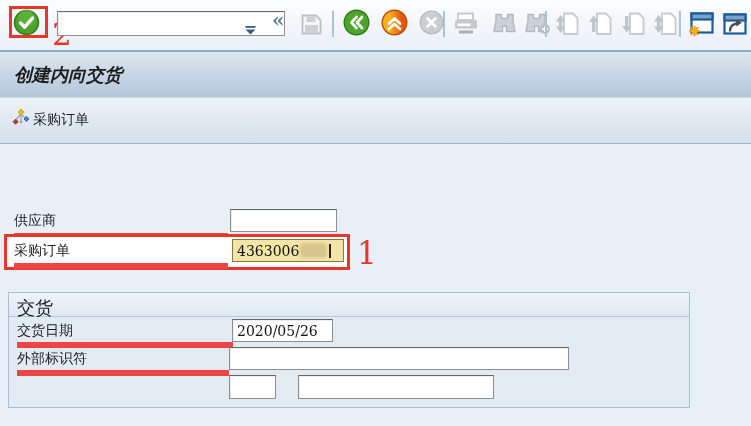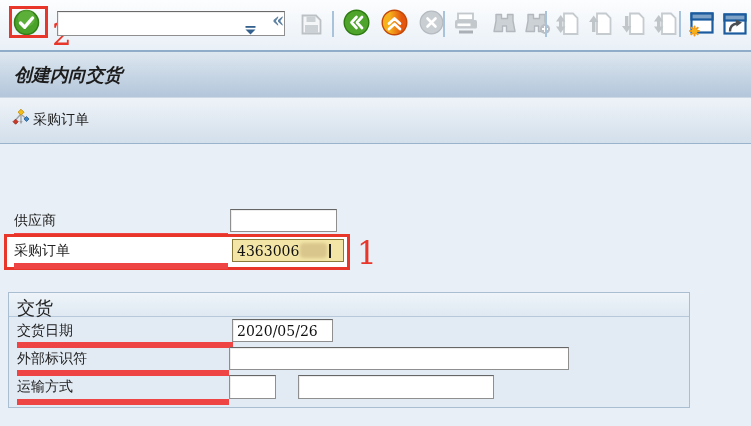--- a/index.html
+++ b/index.html
@@ -305,17 +305,16 @@
     <div class="group-head">
       <span>交货</span>
     </div>
 
     <span class="abs lbl lbl-line" style="left:8px;top:29px;width:216px;height:20px;">交货日期</span>
     <input class="abs fld" style="left: 223px; top: 26px; width: 101px; height: 23px;" value="2020/05/26">
 
     <span class="abs lbl lbl-line" style="left:8px;top:57px;width:212px;height:20px;">外部标识符</span>
     <input class="abs fld" style="left: 220px; top: 54px; width: 340px; height: 23px;" value="">
 
-    <span class="abs lbl lbl-line" style="left:8px;top:85px;width:212px;height:21px;">运输方式</span>
     <input class="abs fld" style="left: 220px; top: 82px; width: 47px; height: 24px;" value="">
     <input class="abs fld" style="left: 289px; top: 82px; width: 196px; height: 24px;" value="">
   </div>
 </div>
 
 </body></html>

